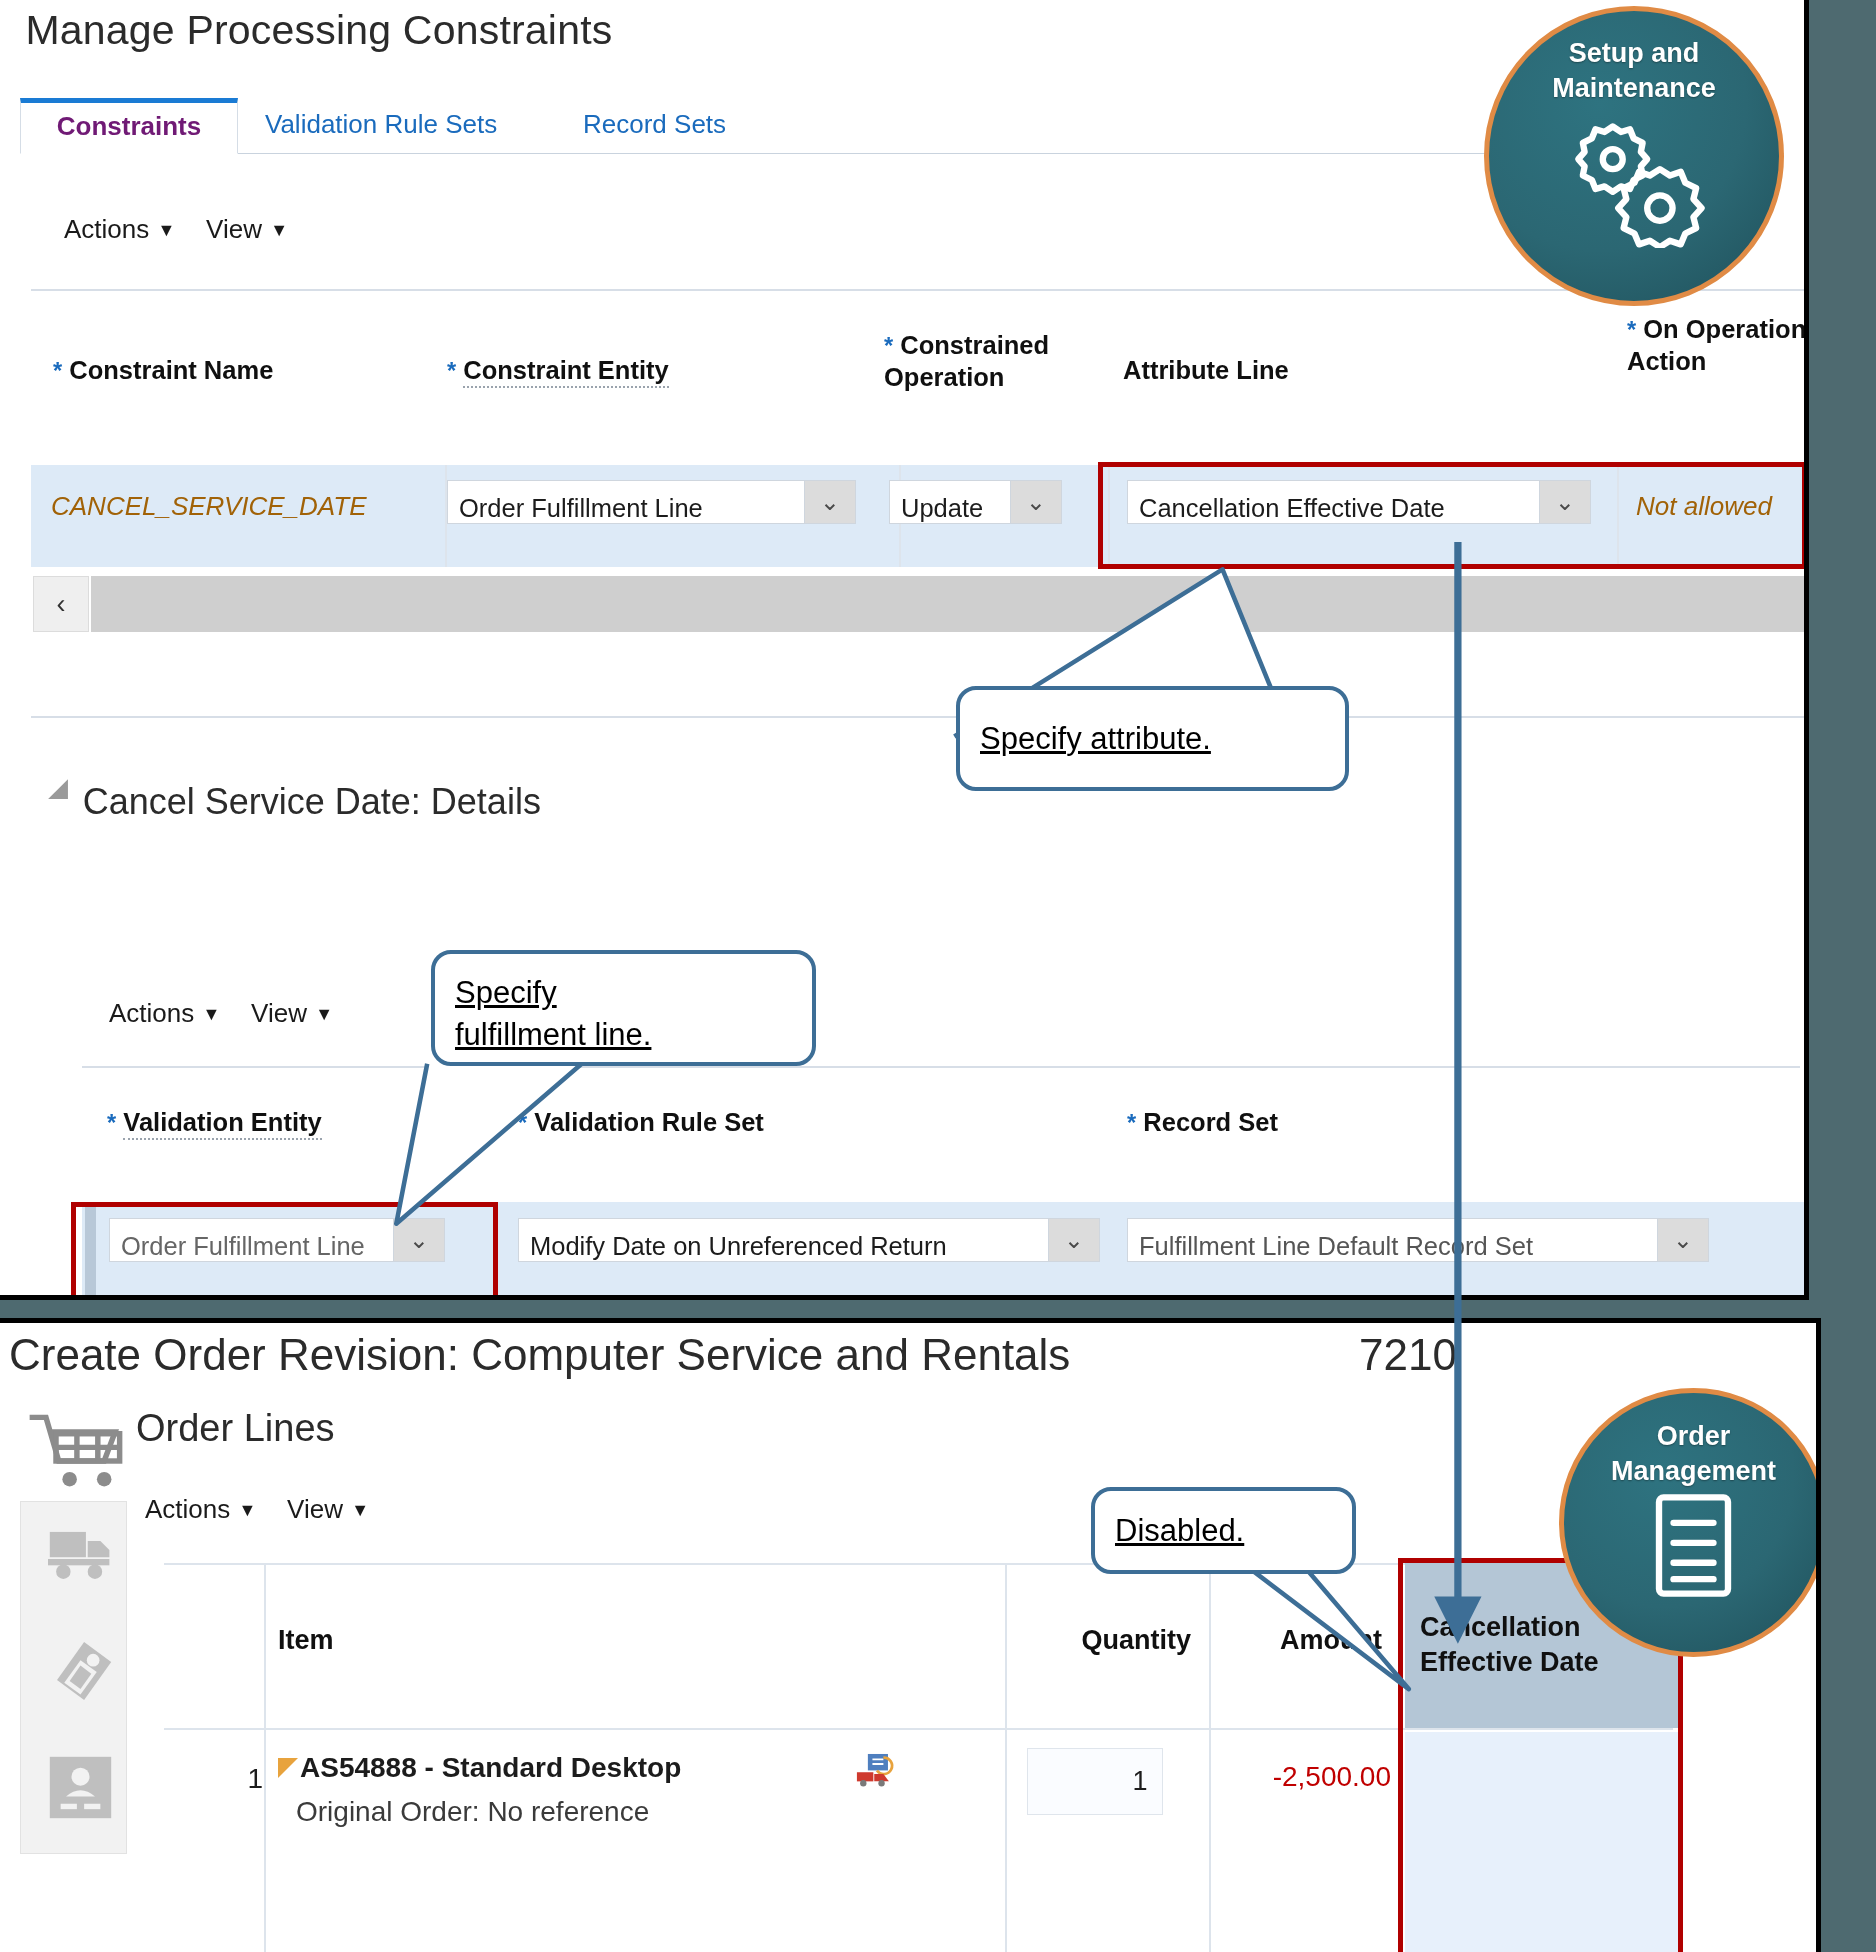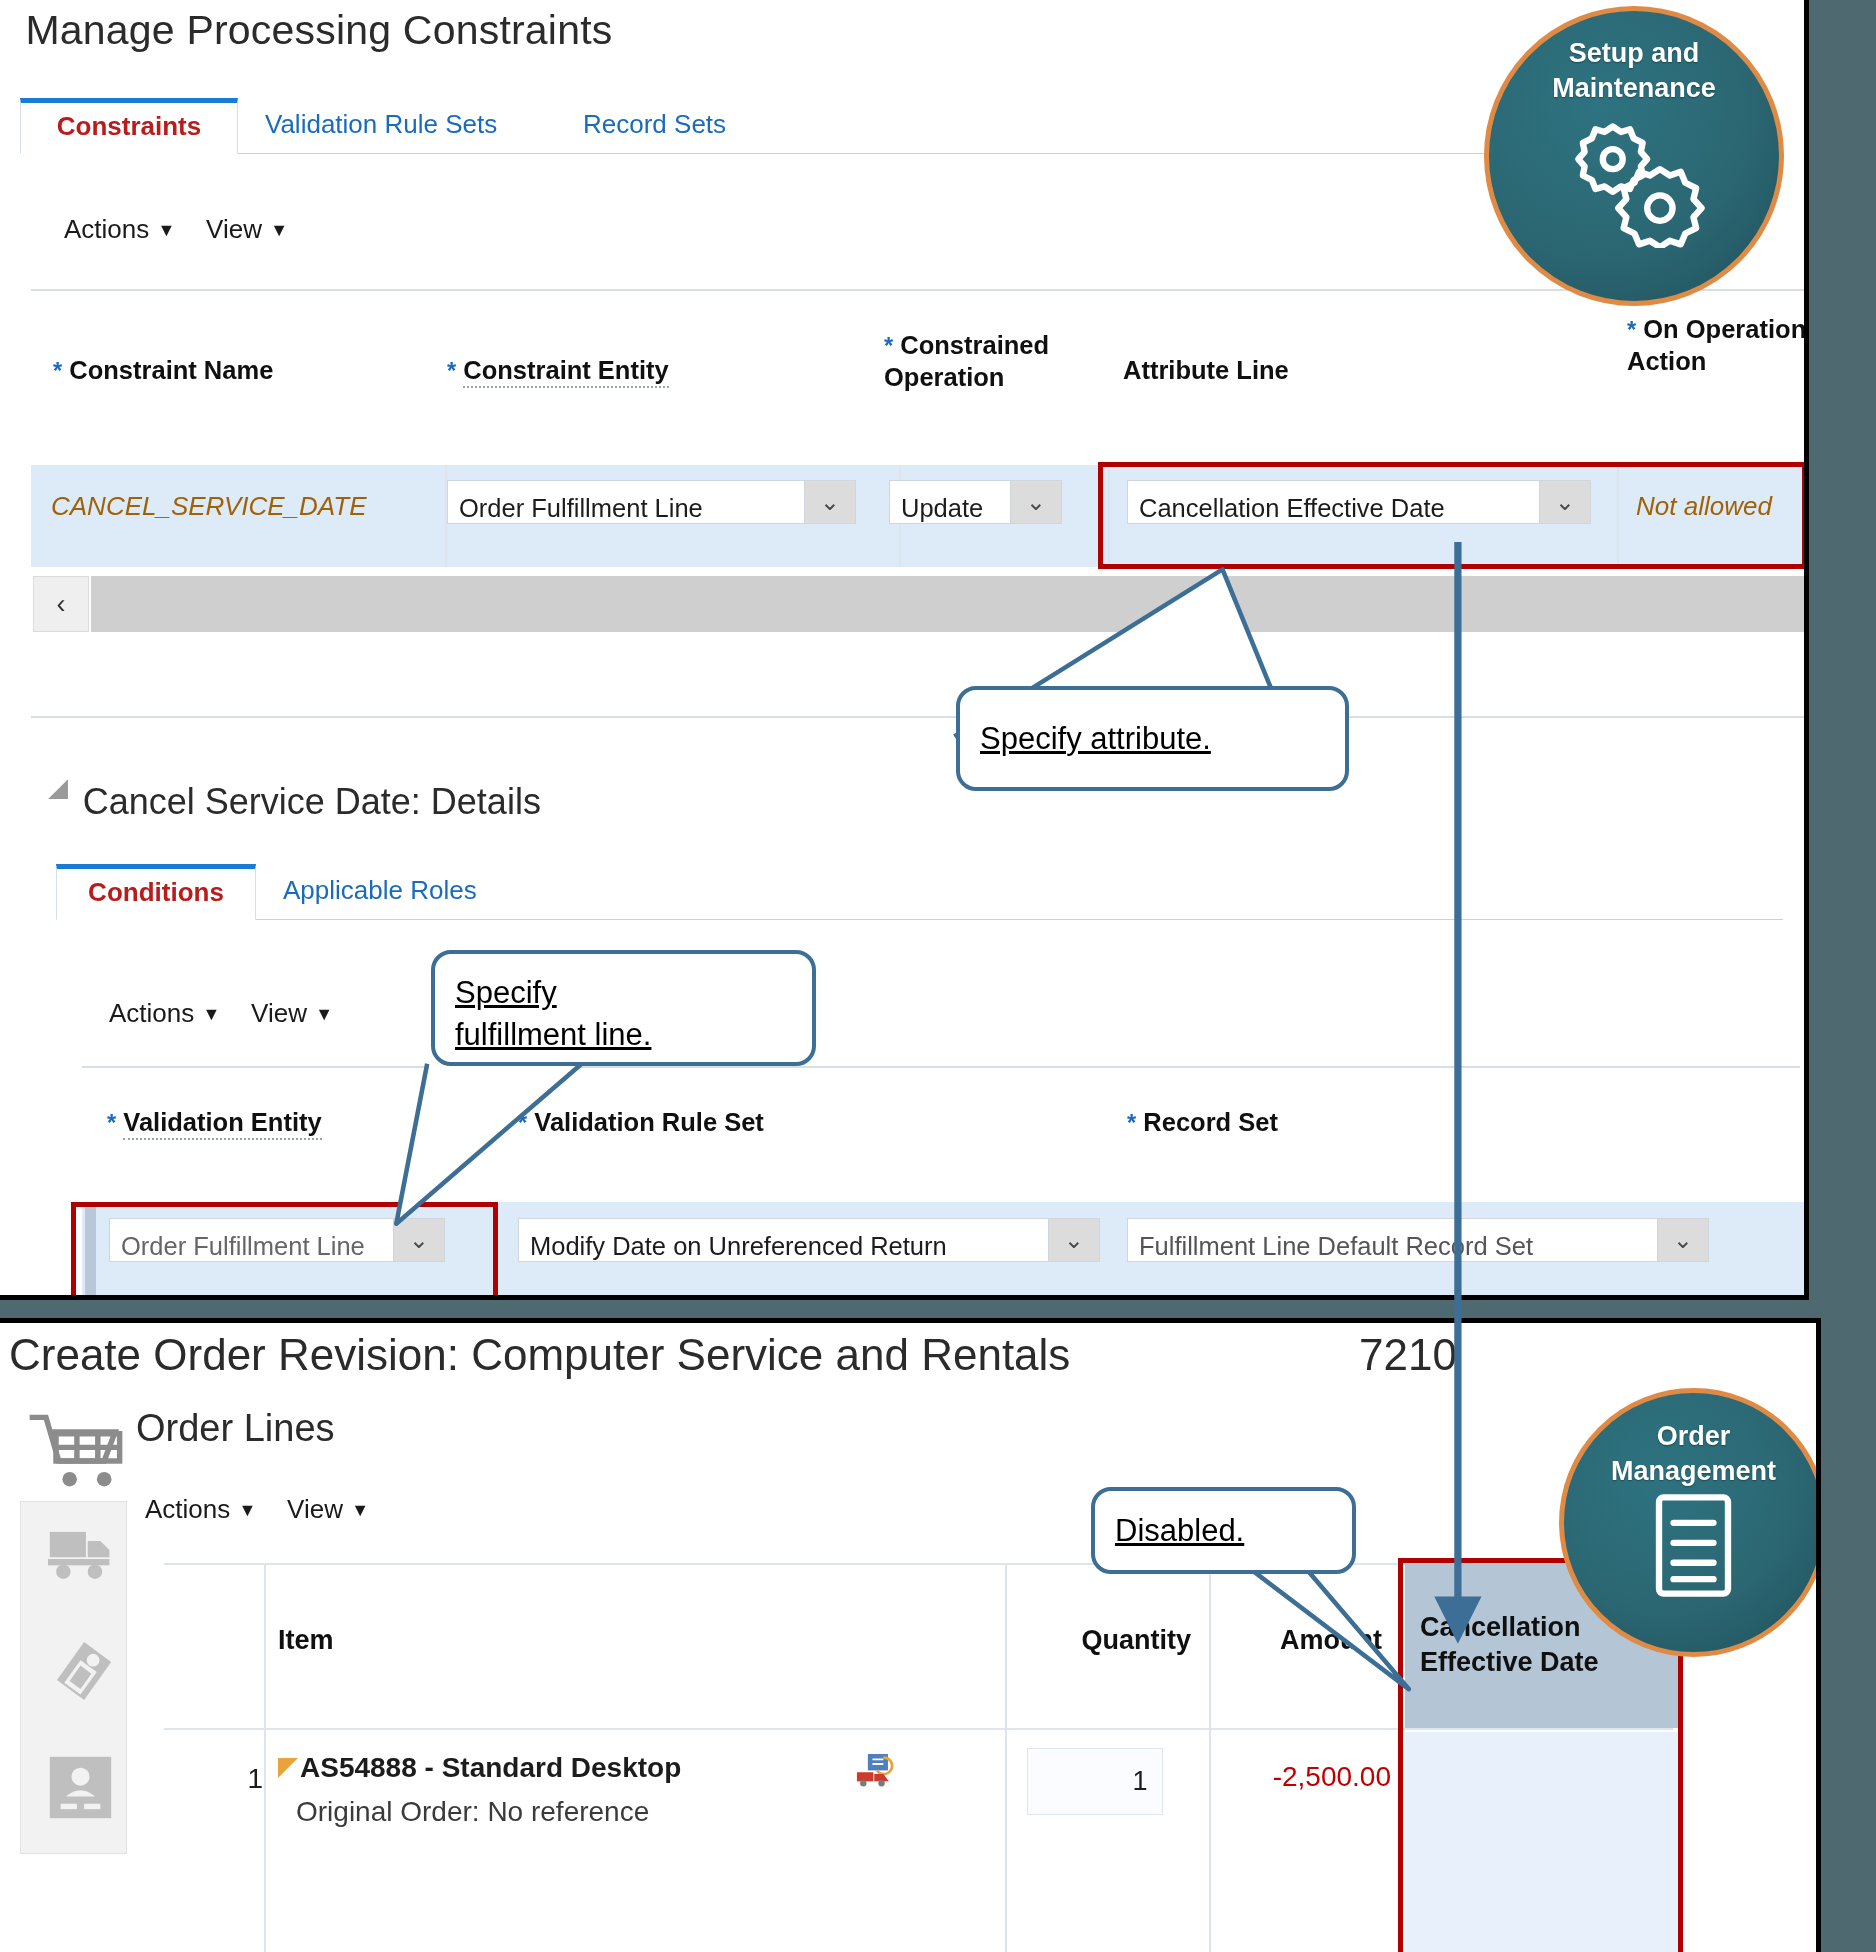--- a/index.html
+++ b/index.html
@@ -28,21 +28,21 @@
   .tabbar{
     position:absolute; left:20px; top:98px; width:1764px; height:56px;
     border-bottom:1.8px solid #c9d3de;
   }
   .tab{
     position:absolute; top:0; height:56px;
     font-size:26px; line-height:53px; color:#1a6bbd; white-space:nowrap;
     padding:0 18px;
   }
   .tab.active{
-    color:#b91c1c; font-weight:bold;
+    color:#701a75; font-weight:bold;
     border-top:5.5px solid #1a7bd4;
     border-left:1.8px solid #d5dde6;
     border-right:1.8px solid #d5dde6;
     background:#fff;
     border-bottom:1.8px solid #fff;
     line-height:47px;
   }
   
   .toolbar{ position:absolute; font-size:26px; color:#1a1a1a; white-space:nowrap; }
   .tb-item{ display:inline-block; margin-right:23.6px; }
@@ -215,24 +215,20 @@
 
   <div class="hscroll-prev" style="left:33px; top:576px;">‹</div>
   <div class="hscroll" style="left:91px; top:576px; width:1713px;"></div>
 
   <div class="hr-light" style="left:31px; top:716px; width:1773px;"></div>
 
   <div class="sectionhdr" style="left:56px; top:780px;">
     <span class="tri"></span><span>Cancel Service Date: Details</span>
   </div>
 
-  <div class="tabbar" style="left:56px; top:864px; width:1727px;">
-    <div class="tab active" style="left:0px; width:200px; text-align:center;">Conditions</div>
-    <div class="tab" style="left:209px;">Applicable Roles</div>
-  </div>
 
   <div class="toolbar" style="left:109px; top:998px;">
     <span class="tb-item"><span>Actions</span><span class="caret">▼</span></span>
     <span class="tb-item"><span>View</span><span class="caret">▼</span></span>
   </div>
 
   <div class="hr-light" style="left:82px; top:1066px; width:1718px;"></div>
 
   <div class="colhdr" style="left:107px; top:1107px;">
     <span class="req">*</span>

